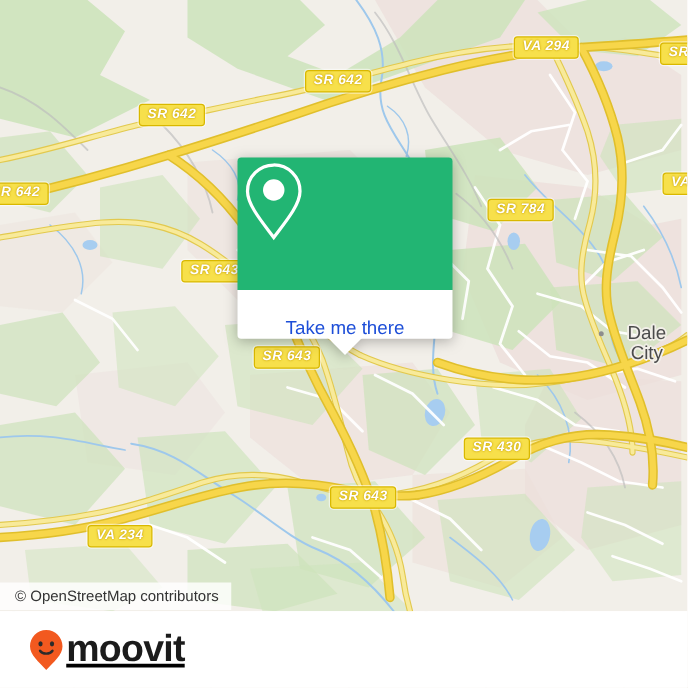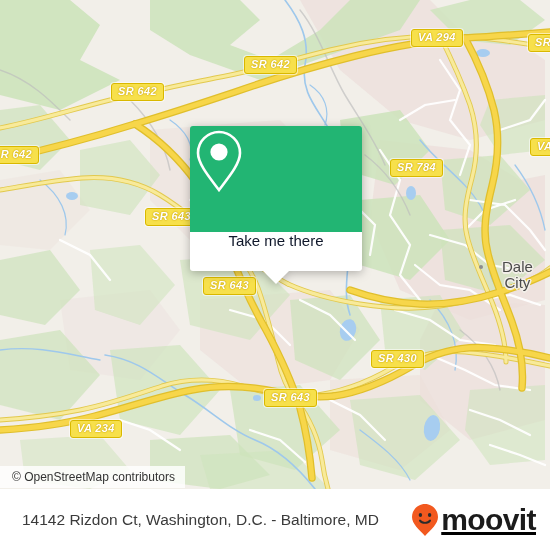--- a/index.html
+++ b/index.html
@@ -64,22 +64,22 @@
   #popup-body {
     height: 106px;
     background: #22b573;
     border-radius: 3px 3px 0 0;
     display: flex; align-items: center; justify-content: center;
   }
   #popup-cta {
     height: 39px;
     background: #ffffff;
     border-radius: 0 0 3px 3px;
-    display: flex; align-items: flex-start; justify-content: center;
-    color: #0f172a;
+    display: flex; align-items: flex-end; justify-content: center;
+    color: #1d4ed8;
     font-size: 15px;
   }
   #popup-tail {
     position: absolute;
     left: 50%; bottom: -13px; transform: translateX(-50%);
     width: 0; height: 0;
     border-left: 14px solid transparent;
     border-right: 14px solid transparent;
     border-top: 14px solid #ffffff;
   }
@@ -298,21 +298,20 @@
       <path d="M10,0 L60,61"></path>
       <path d="M120,0 L170,61"></path>
       <path d="M230,0 L280,61"></path>
       <path d="M340,0 L390,61"></path>
       <path d="M450,0 L500,61"></path>
       <path d="M0,38 L550,30"></path>
     </g>
   </svg>
 
   <div id="footer">
-    <div id="footer-title">14142 Rizdon Ct, Washington, D.C. - Baltimore, MD</div>
     <div id="brand">
       <svg width="30" height="34" viewBox="0 0 30 34">
         <path d="M15 1 C7.8 1 2 6.8 2 14 C2 21 9 26.5 15 33 C21 26.5 28 21 28 14 C28 6.8 22.2 1 15 1 Z" fill="#f2591f"></path>
         <ellipse cx="10.4" cy="12" rx="1.7" ry="2.1" fill="#2b2b2b"></ellipse>
         <ellipse cx="19.6" cy="12" rx="1.7" ry="2.1" fill="#2b2b2b"></ellipse>
         <path d="M10 17.6 C12 20.6 18 20.6 20 17.6" stroke="#2b2b2b" stroke-width="1.9" fill="none" stroke-linecap="round"></path>
       </svg>
       <span id="brand-word">moovit</span>
     </div>
   </div>

